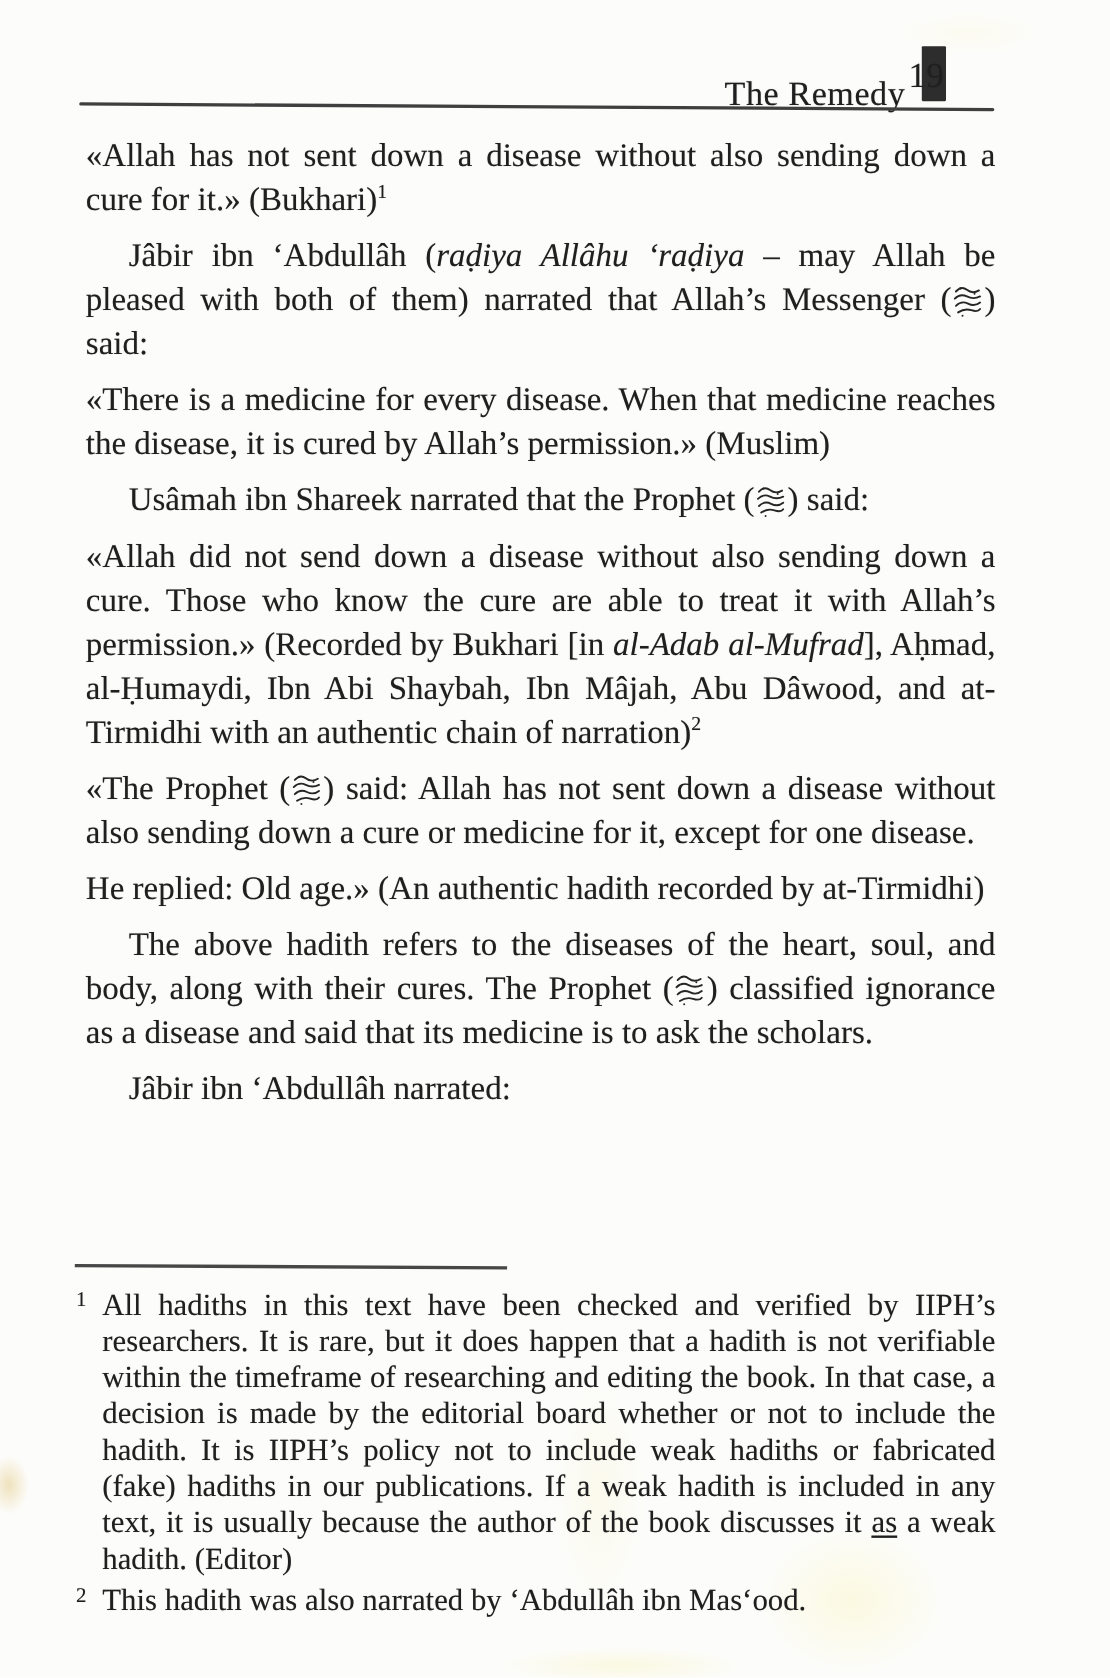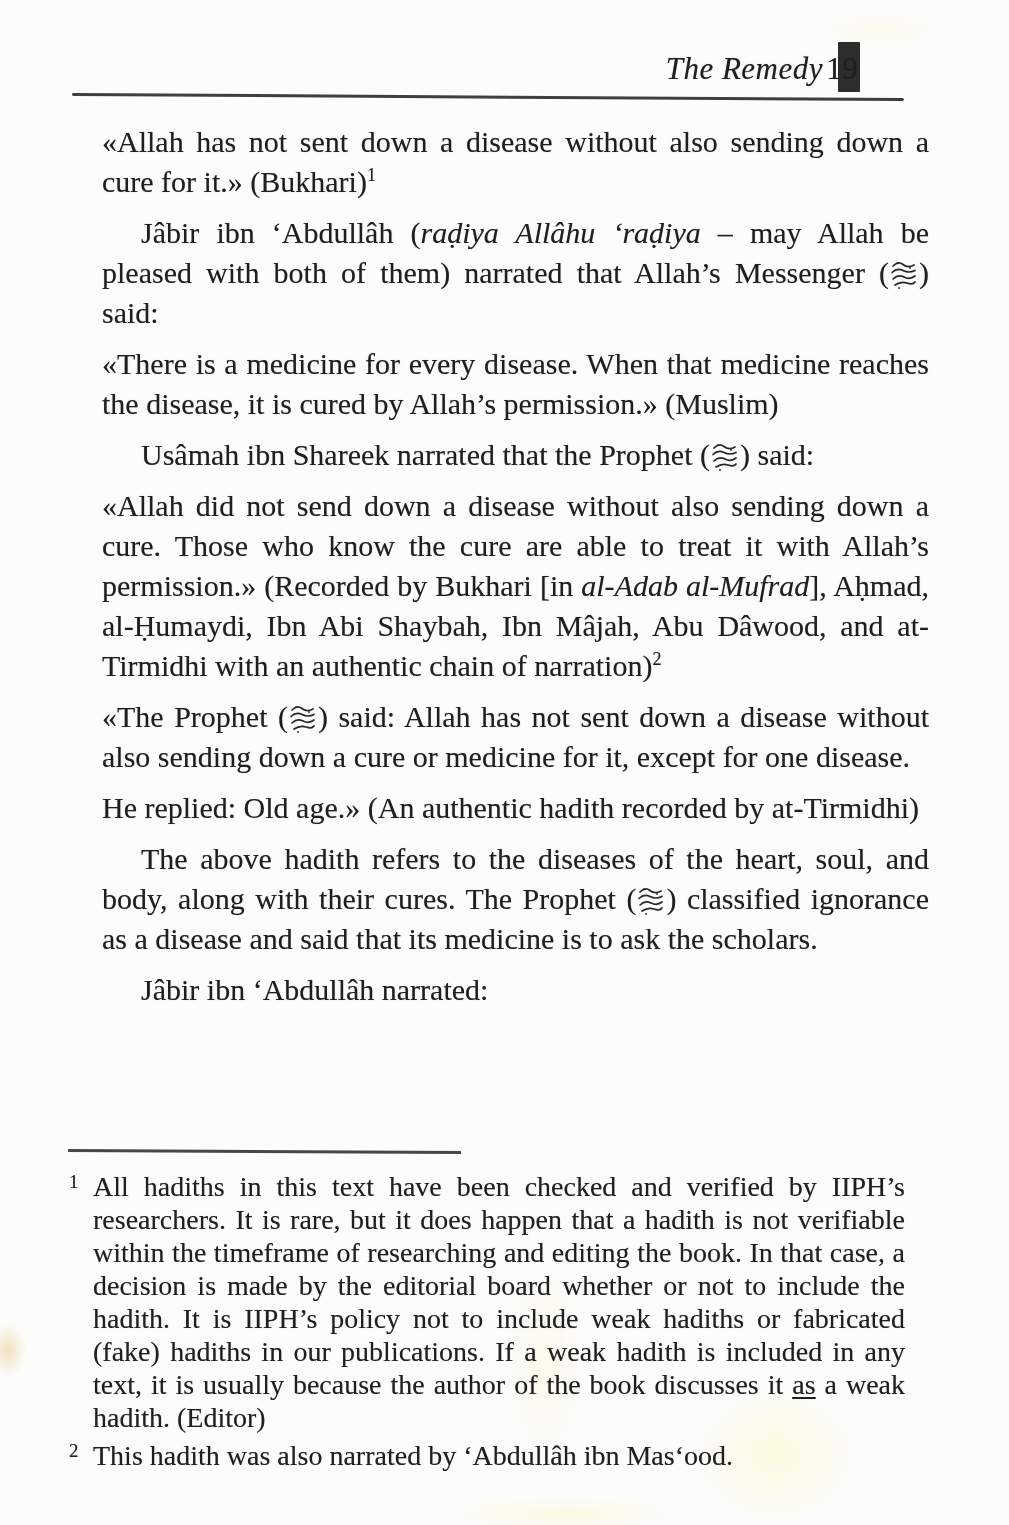--- a/index.html
+++ b/index.html
@@ -16,22 +16,22 @@
       radial-gradient(ellipse 60px 150px at 545px 1360px, rgba(250,246,214,.38), rgba(250,246,214,0) 70%),
       radial-gradient(ellipse 150px 22px at 565px 1514px, rgba(249,245,200,.5), rgba(249,245,200,0) 75%),
       radial-gradient(ellipse 26px 38px at 8px 1350px, rgba(226,200,128,.5), rgba(226,200,128,0) 70%),
       radial-gradient(ellipse 90px 26px at 880px 30px, rgba(252,249,228,.45), rgba(252,249,228,0) 75%),
       #fcfcfa;
   }
   .ink { color:#1f1f1f; text-shadow:0 0 0.8px rgba(40,40,40,.45); }
 
   
   .book-title {
-    position:absolute; top:51px; right:186px;
-    font-size:31px; font-style:italic; letter-spacing:0.5px;
+    position:absolute; top:67px; right:186px;
+    font-size:31px; letter-spacing:0.5px;
     text-shadow:0 0 0.8px rgba(40,40,40,.5);
   }
   .header-block {
     position:absolute; left:838px; top:42px; width:22px; height:50px;
     background:#2d2d2d; border-radius:1px;
   }
   .page-number {
     position:absolute; left:826px; top:50px; font-size:32px;
     text-shadow:0 0 0.8px rgba(40,40,40,.5);
   }
@@ -39,21 +39,20 @@
     position:absolute; left:72px; top:93px; width:832px; height:3.4px;
     background:#3f3f3f; transform:rotate(0.35deg); transform-origin:left center;
     border-radius:2px;
   }
 
   
   .body-text {
     position:absolute; left:78px; top:122px; width:827px;
     font-size:30px; line-height:40px; text-align:justify;
     text-shadow:0 0 0.8px rgba(40,40,40,.45);
-    margin-left:24px;
   }
   .body-text p { margin:0; }
   .body-text p + p { margin-top:11px; }
   .body-text p.indent { text-indent:39px; }
   sup { font-size:0.6em; line-height:0; vertical-align:super; }
 
   .saw-icon { width:30px; height:32px; vertical-align:-8px; display:inline-block; }
 
   
   .footnote-rule {

